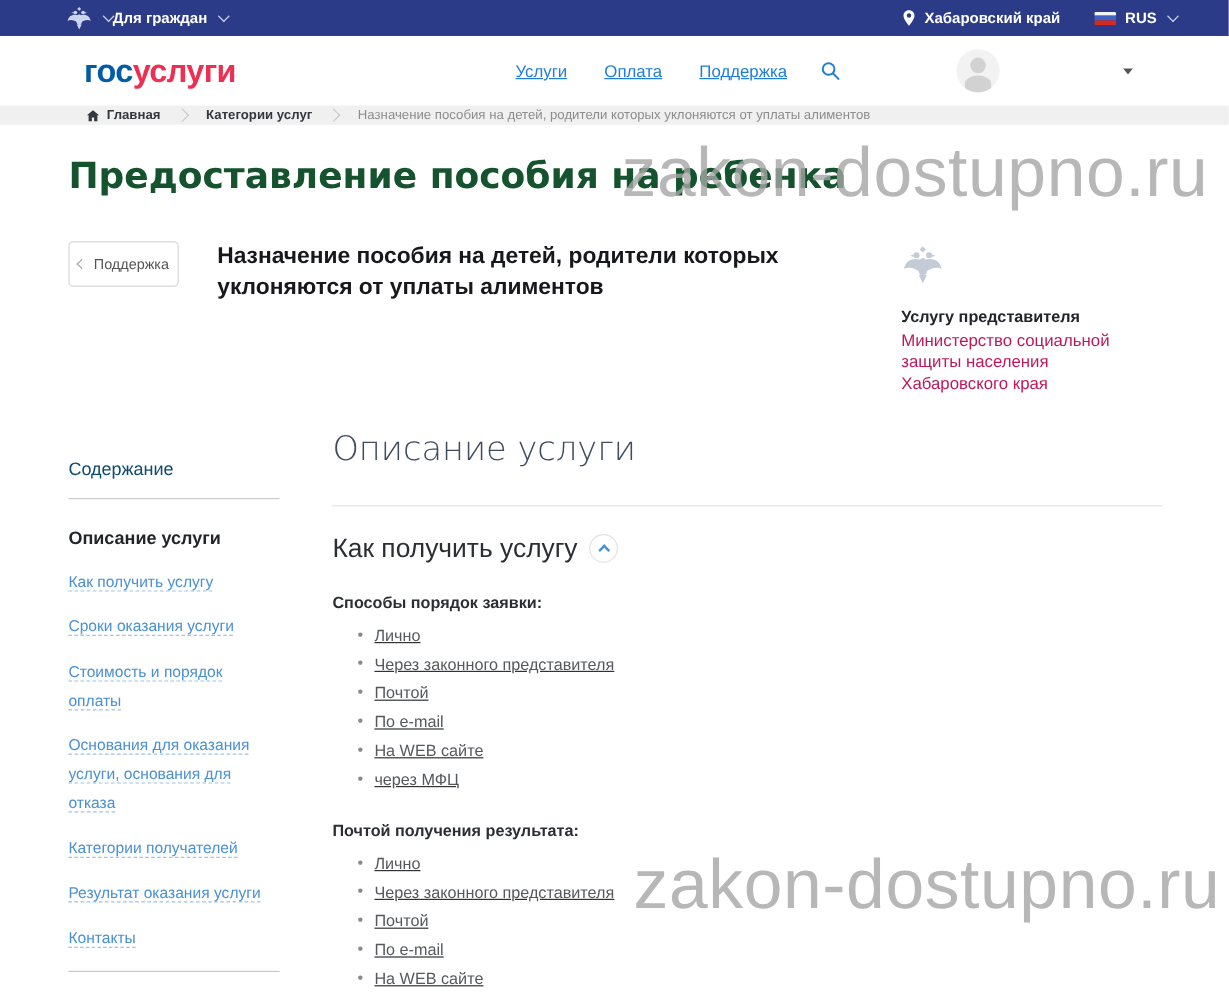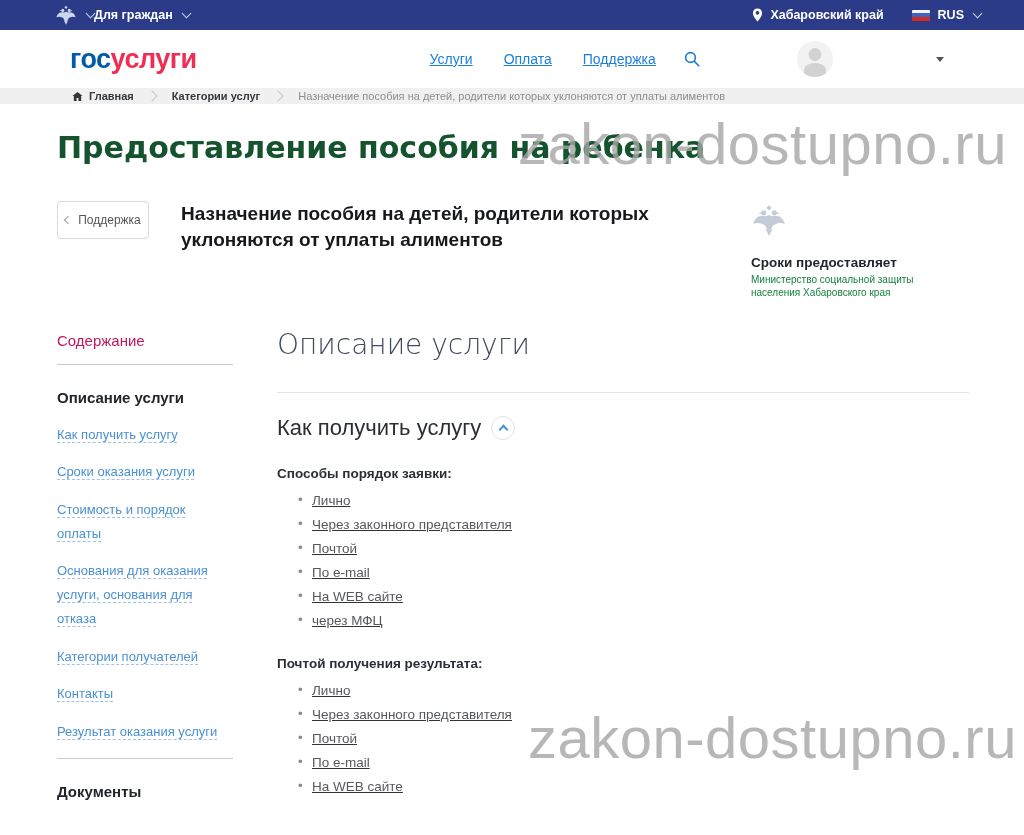--- a/index.html
+++ b/index.html
@@ -74,25 +74,25 @@
     gap:7px; cursor:pointer; flex-shrink:0;
   }
   .back-arrow { width:6px; height:6px; border-left:1.5px solid #9aa0a6; border-bottom:1.5px solid #9aa0a6;
     transform:rotate(45deg); display:inline-block; }
   .subtitle {
     margin-left:32px; width:545px; font-size:19px; font-weight:bold; color:#16181c; line-height:1.35;
   }
   .provider { margin-left:25px; width:188px; }
   .provider-eagle { margin-bottom:10px; }
   .provider-label { font-size:13.5px; font-weight:bold; color:#22262b; margin-bottom:4px; }
-  .provider-name { font-size:10px; color:#15803d; line-height:1.28; }
+  .provider-name { font-size:14px; color:#be185d; line-height:1.28; }
   
   .columns { display:flex; margin-top:28px; }
   .sidebar { width:176px; flex-shrink:0; }
-  .sb-title { font-size:15px; color:#be185d; padding-top:4px; }
+  .sb-title { font-size:15px; color:#0c4a6e; padding-top:4px;margin-top:22px; }
   .sb-divider { border:none; border-top:1px solid #c9c9c9; margin-top:15px; }
   .sb-heading { font-size:15px; font-weight:bold; color:#22262b; margin-top:24px; }
   .sb-links { margin-top:16px; }
   .sb-links p { margin:0 0 13.5px; line-height:1.5; }
   .sb-link {
     font-size:13px; color:#4a90d2; cursor:pointer;
     text-decoration:underline; text-decoration-style:dashed; text-decoration-color:#9cc3e8;
     text-underline-offset:3px; text-decoration-thickness:1px;
   }
   .main { margin-left:44px; width:692px; }
@@ -218,39 +218,39 @@
           <circle cx="17" cy="13" r="3.4"></circle>
             <circle cx="31" cy="13" r="3.4"></circle>
           <path d="M13.8 12 l-4 1.5 4 1.5 Z"></path>
             <path d="M34.2 12 l4 1.5 -4 1.5 Z"></path>
           <path d="M22 18 C12 15 5 19 3 28 C10 25 16 28 22 32 Z"></path>
           <path d="M26 18 C36 15 43 19 45 28 C38 25 32 28 26 32 Z"></path>
           <ellipse cx="24" cy="26" rx="5.5" ry="10"></ellipse>
           <path d="M19.5 35 L24 44 L28.5 35 Z"></path>
         </svg>
       </div>
-      <div class="provider-label">Сроки предоставляет</div>
+      <div class="provider-label">Услугу представителя</div>
       <div class="provider-name">Министерство социальной защиты населения Хабаровского края</div>
     </div>
   </div>
 
   <div class="columns">
 
     <aside class="sidebar">
       <div class="sb-title">Содержание</div>
       <hr class="sb-divider">
       <div class="sb-heading">Описание услуги</div>
       <div class="sb-links">
         <p><a class="sb-link">Как получить услугу</a></p>
         <p><a class="sb-link">Сроки оказания услуги</a></p>
         <p><a class="sb-link">Стоимость и порядок оплаты</a></p>
         <p><a class="sb-link">Основания для оказания услуги, основания для отказа</a></p>
         <p><a class="sb-link">Категории получателей</a></p>
+        <p><a class="sb-link">Результат оказания услуги</a></p>
         <p><a class="sb-link">Контакты</a></p>
-        <p><a class="sb-link">Результат оказания услуги</a></p>
       </div>
       <hr class="sb-divider">
       <div class="sb-heading">Документы</div>
 
     </aside>
 
     <main class="main">
       <h2 class="main-title">Описание услуги</h2>
       <hr class="main-divider">
 

